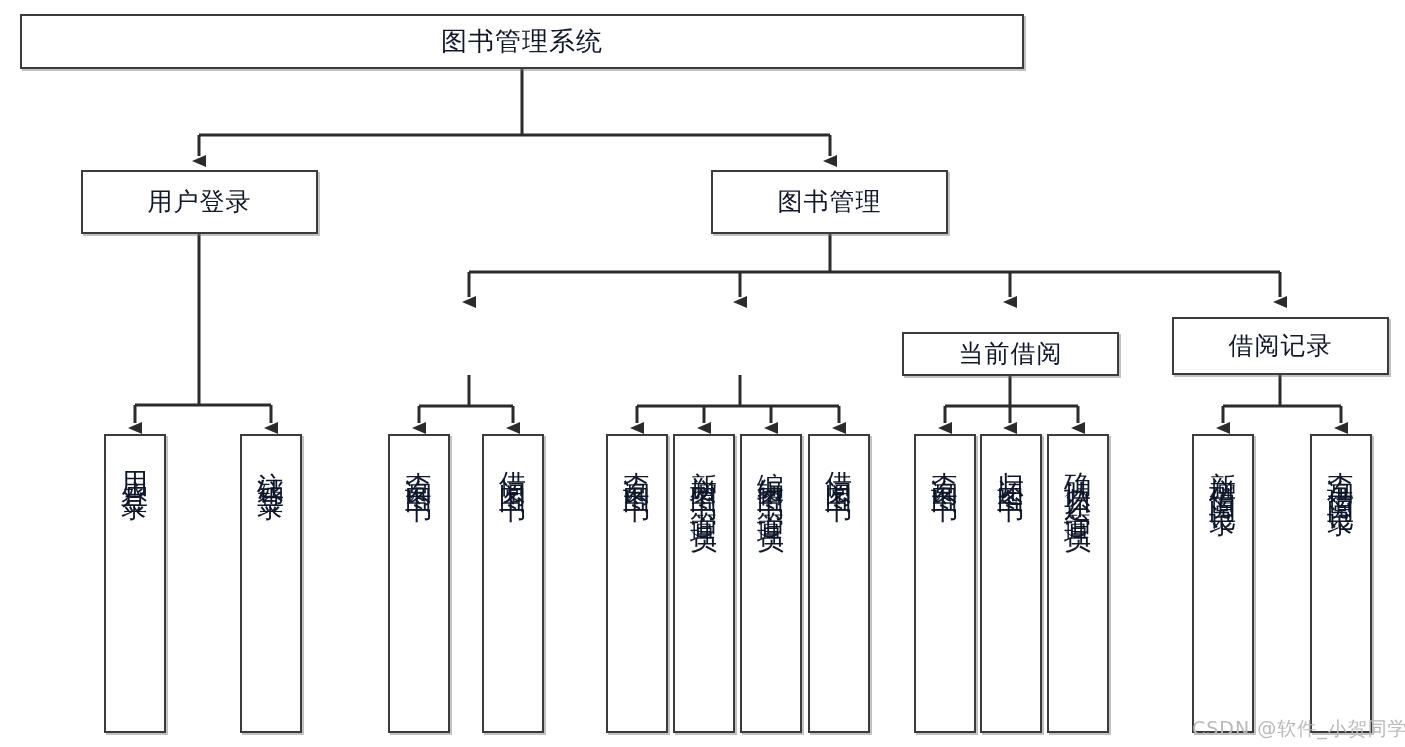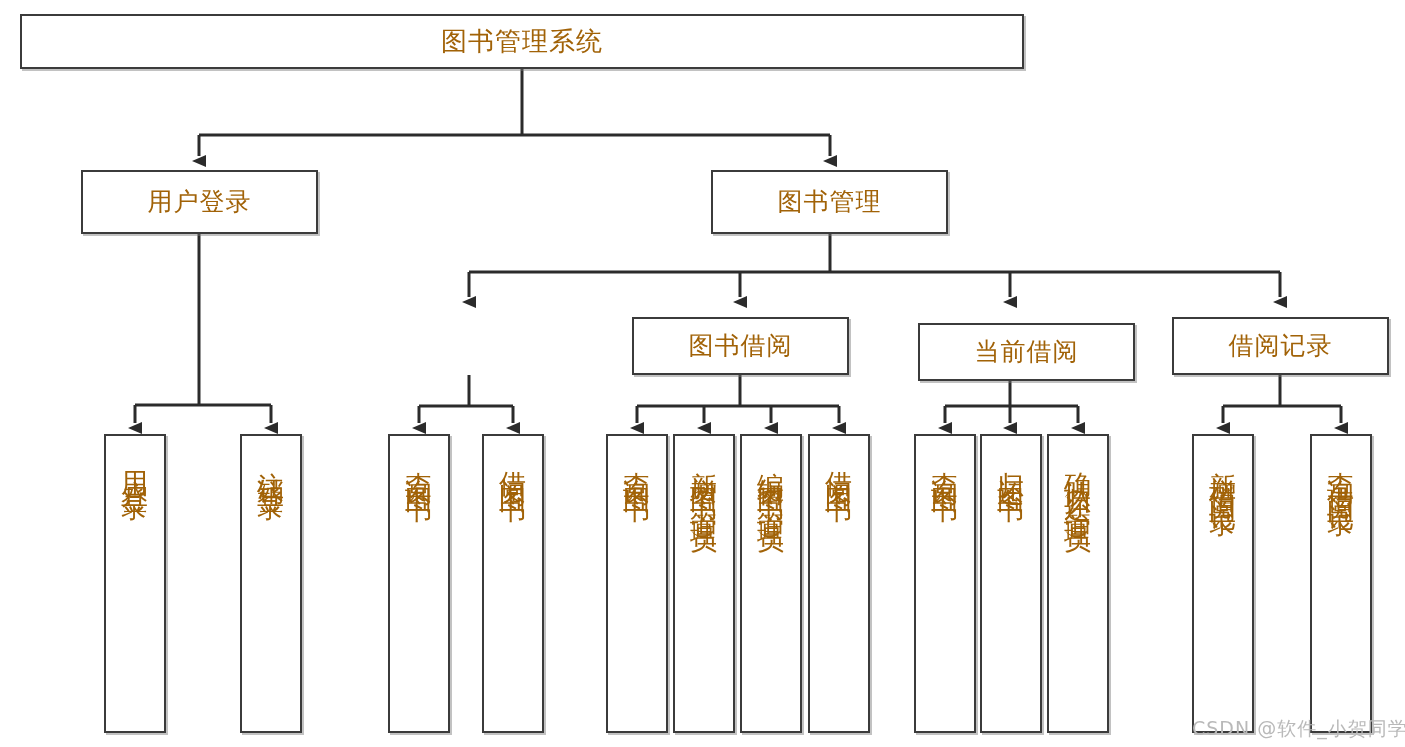--- a/index.html
+++ b/index.html
@@ -13,21 +13,21 @@
 
   .node{
     position:absolute;
     box-sizing:border-box;
     background:#ffffff;
     border:2px solid #3b3b3b;
     box-shadow:2px 2px 0 rgba(120,120,120,.45);
     display:flex;
     align-items:center;
     justify-content:center;
-    color:#a16207;
+    color:#0f172a;
   }
   .node .lbl{
     display:block;
     text-align:center;
     line-height:1.05;
     white-space:pre;
   }
   
   .node.h .lbl{ font-size:25px; letter-spacing:1px; }
   .node.root .lbl{ font-size:26px; letter-spacing:1px; }
@@ -110,24 +110,21 @@
     <span class="lbl">图书管理系统</span>
   </div>
 
   <div class="node h" style="left:81px;top:170px;width:237px;height:64px;">
     <span class="lbl">用户登录</span>
   </div>
   <div class="node h" style="left:711px;top:170px;width:237px;height:64px;">
     <span class="lbl">图书管理</span>
   </div>
 
-  <div class="node h" style="left:632px;top:317px;width:217px;height:58px;">
-    <span class="lbl">图书借阅</span>
-  </div>
-  <div class="node h" style="left:902px;top:323px;width:217px;height:58px;margin-left:16px;">
+  <div class="node h" style="left:902px;top:332px;width:217px;height:44px;">
     <span class="lbl">当前借阅</span>
   </div>
   <div class="node h" style="left:1172px;top:317px;width:217px;height:58px;">
     <span class="lbl">借阅记录</span>
   </div>
 
   <div class="node v" style="left:104px;top:434px;width:62px;height:299px;">
     <span class="lbl">用户登录</span>
   </div>
   <div class="node v" style="left:240px;top:434px;width:62px;height:299px;">

